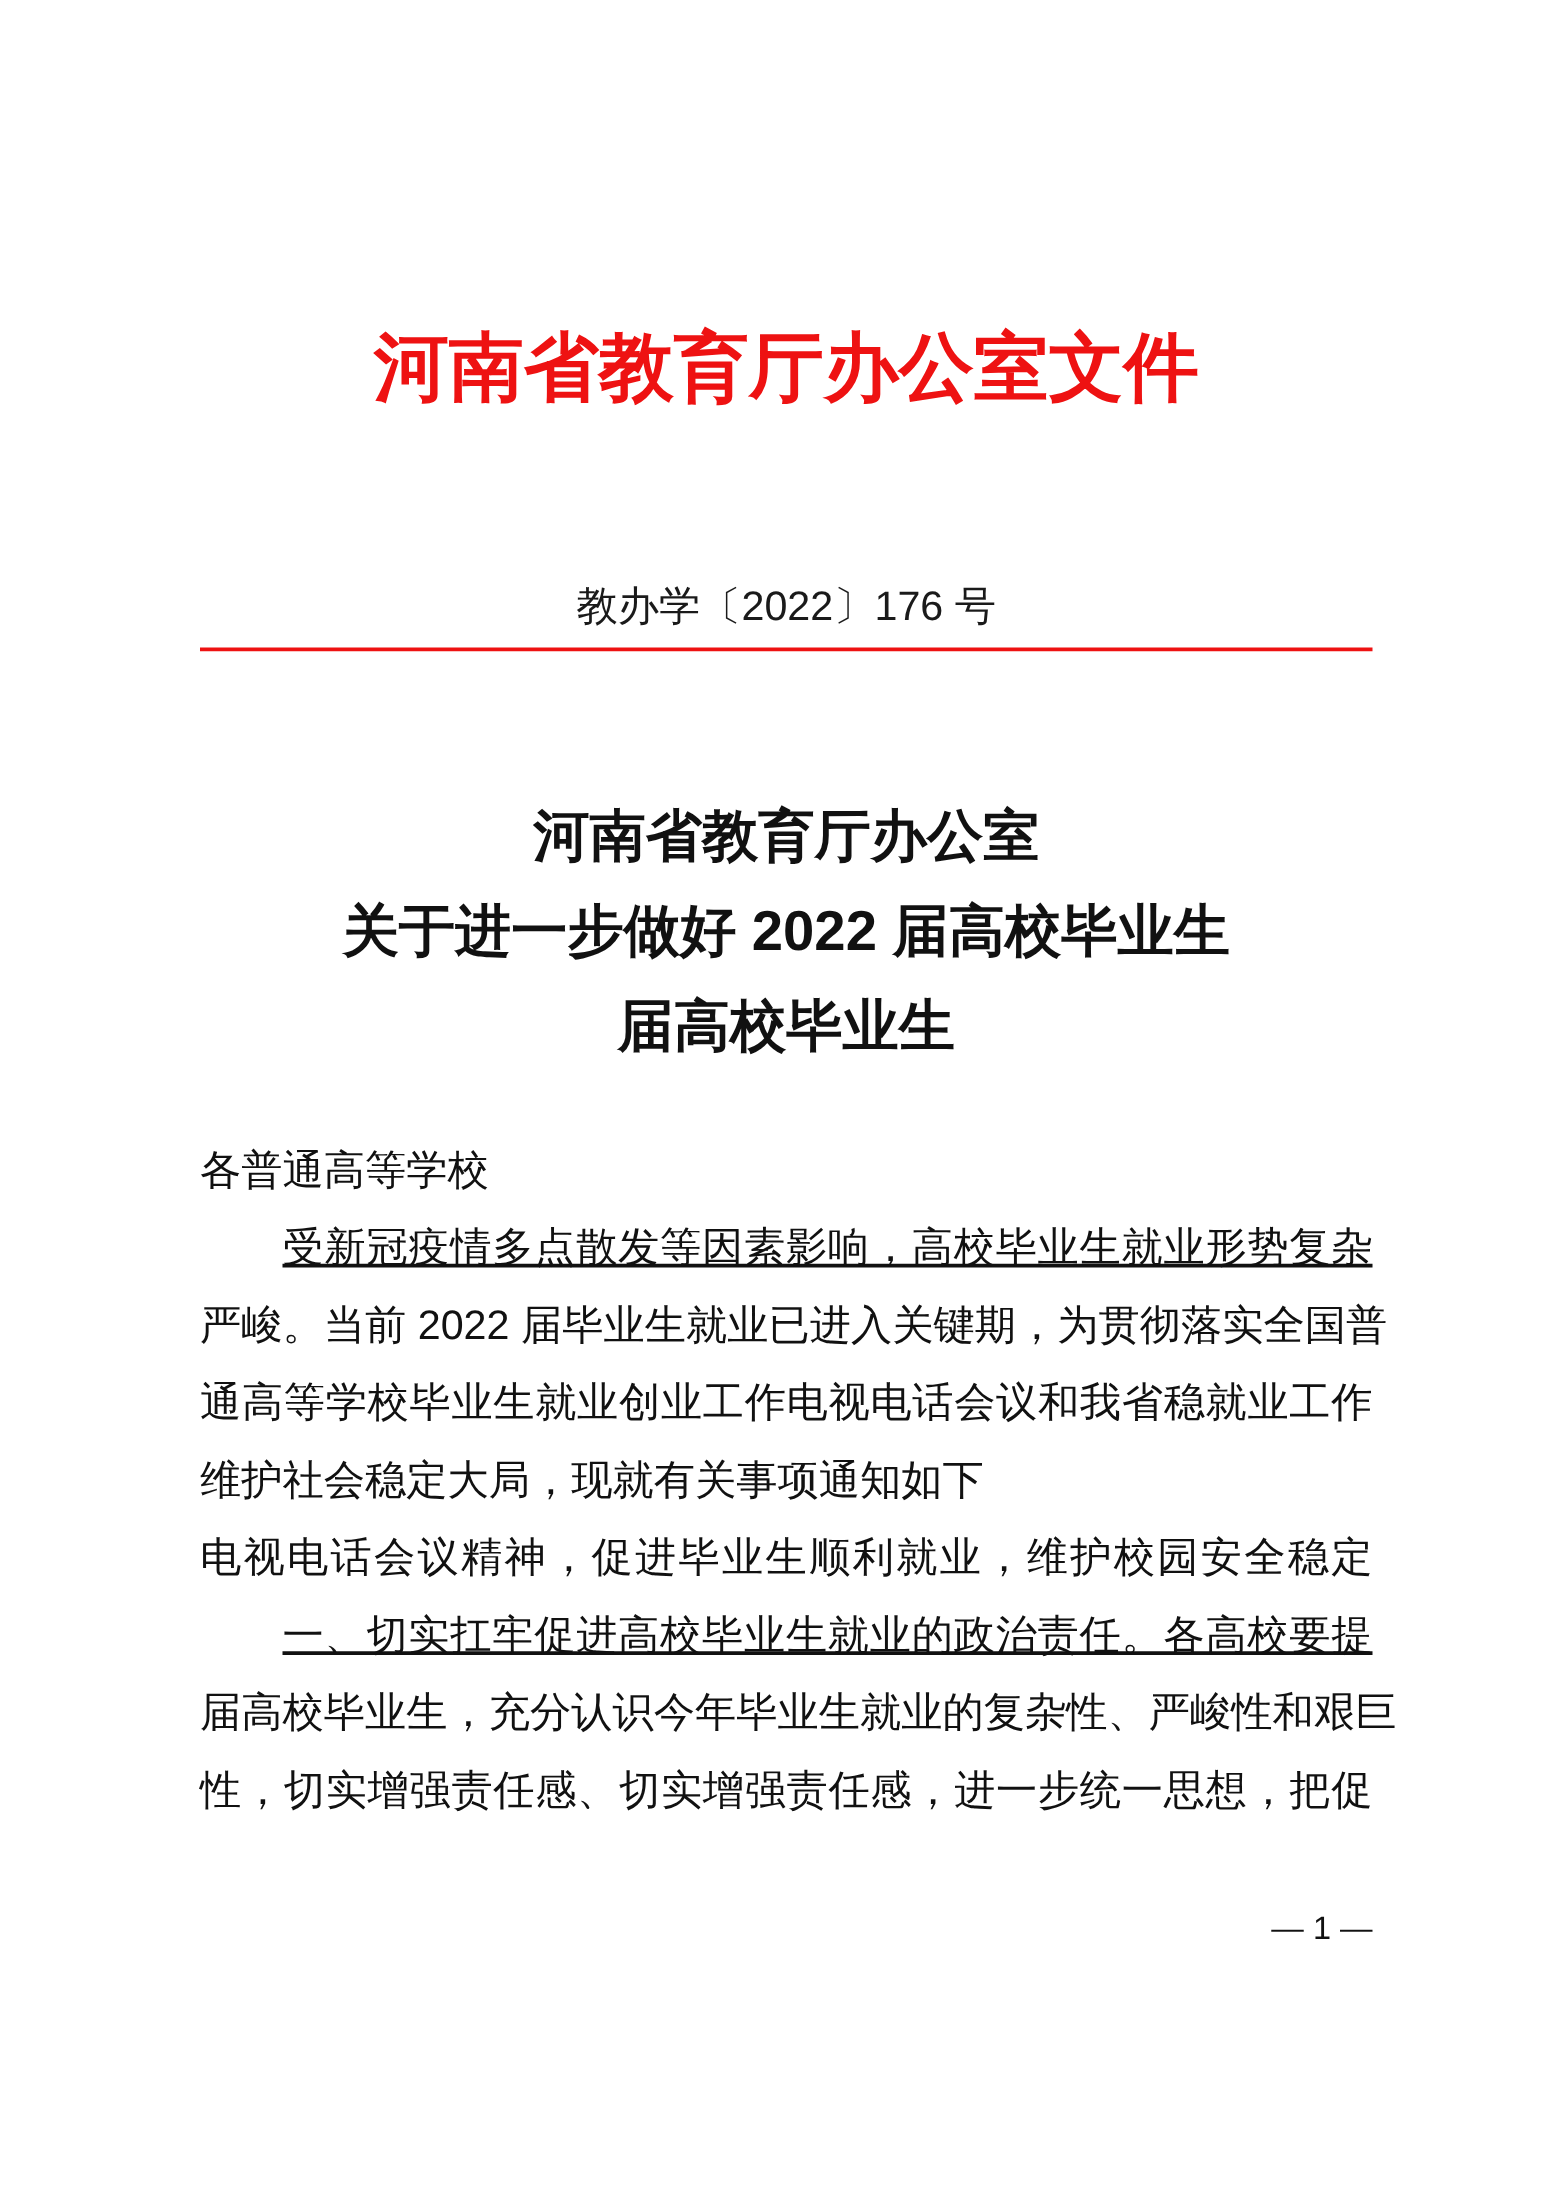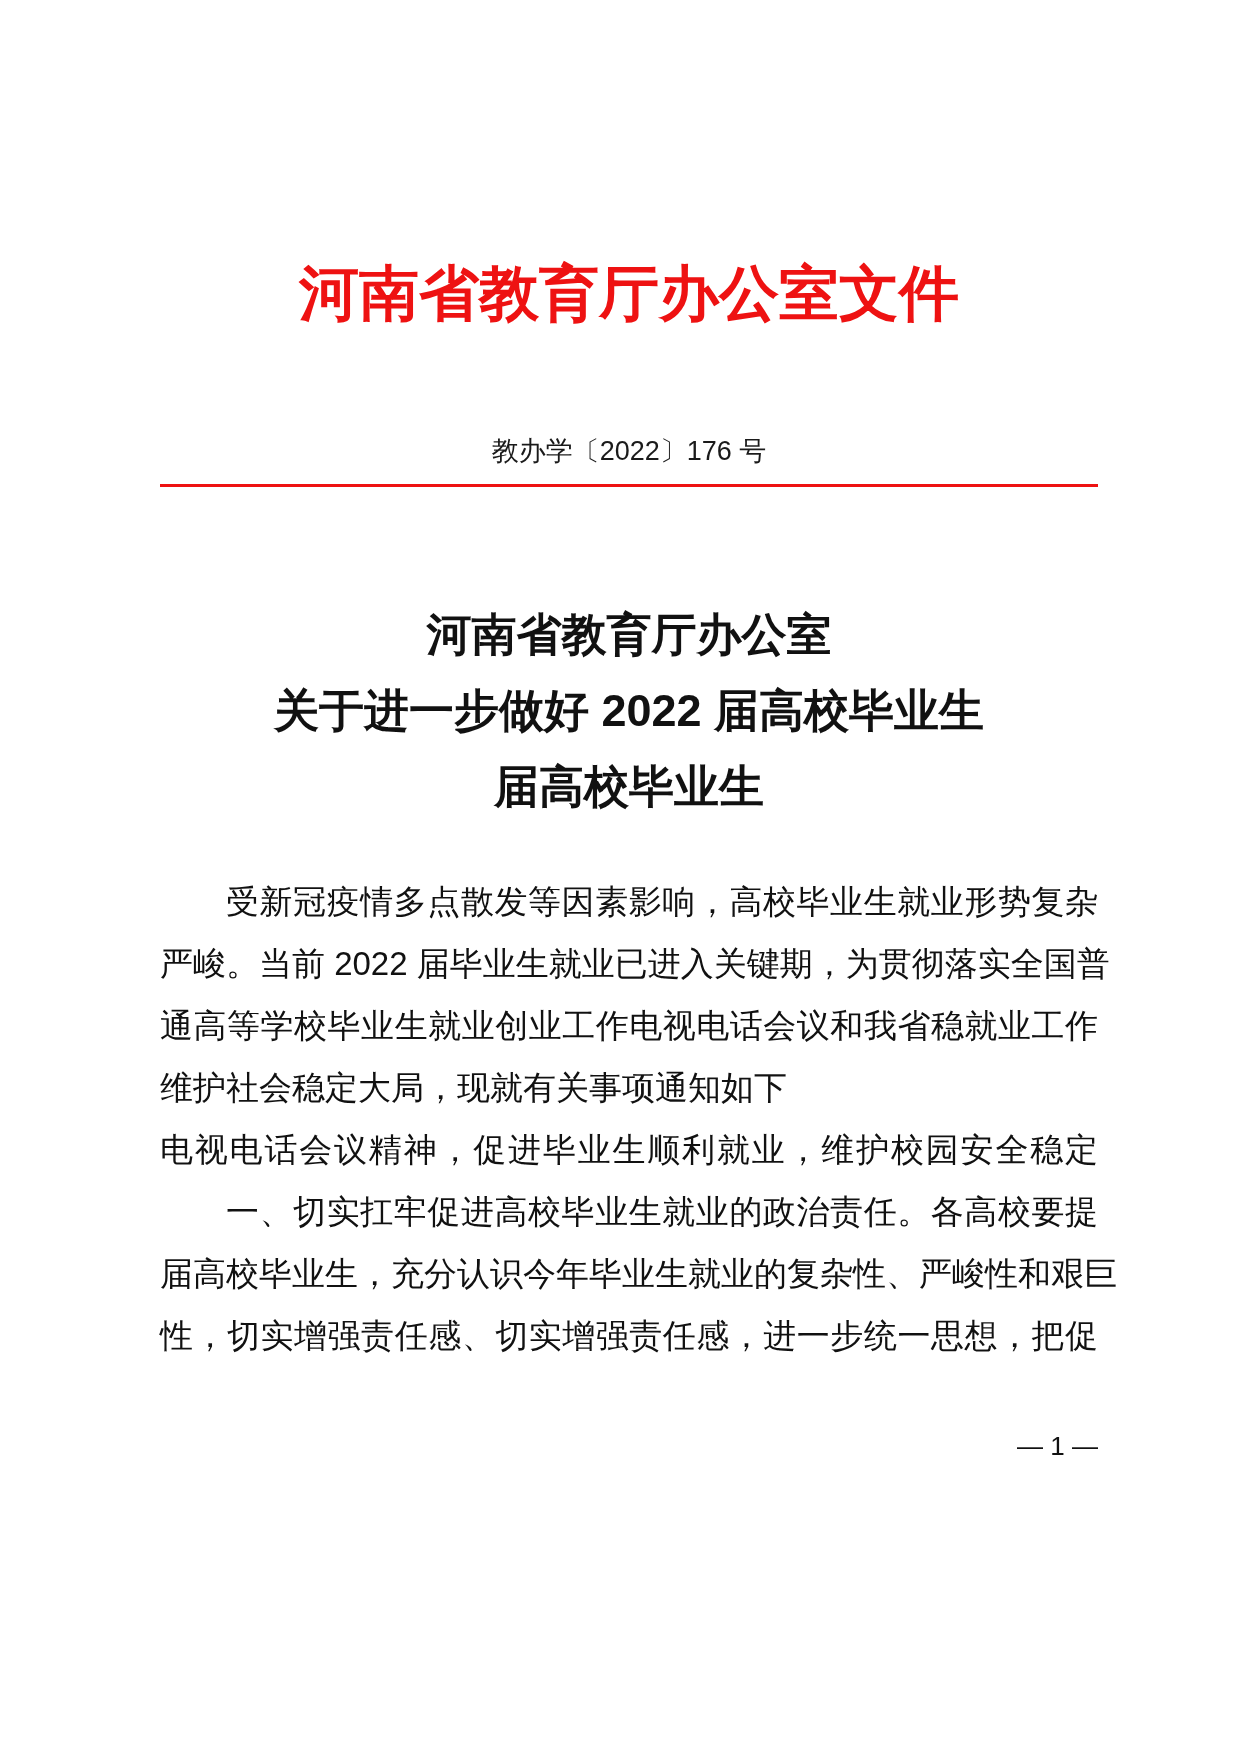--- a/index.html
+++ b/index.html
@@ -22,22 +22,22 @@
   .letterhead {
     margin-top: 242px;
     font-size: 60px;
     line-height: 104px;
     font-weight: bold;
     color: #ee1212;
     text-align: center;
     white-space: nowrap;
   }
   .doc-number {
-    margin-top: 84px;
-    font-size: 27px;
+    margin-top: 118px;
+    font-size: 33px;
     line-height: 42px;
     text-align: center;
     color: #1a1a1a;
     white-space: nowrap;
   }
   .red-divider {
     margin-top: 12px;
     height: 0;
     border: none;
     border-top: 3px solid #ee1212;
@@ -56,21 +56,21 @@
     margin-top: 46px;
     font-size: 33px;
     line-height: 62px;
     color: #111111;
   }
   .body-line {
     white-space: nowrap;
     text-align: justify;
   }
   .body-line.jl { text-align-last: justify; }
-  .body-line.indent { text-indent: 66px; }
+  .body-line.indent { text-indent: 66px; text-decoration: underline; }
   .page-num {
     margin-top: 64px;
     font-size: 26px;
     line-height: 30px;
     text-align: right;
     color: #111111;
     white-space: nowrap;
   }
 </style>
 </head>
@@ -84,20 +84,21 @@
 
   <hr class="red-divider">
 
   <div class="doc-title">
     <div class="t-line">河南省教育厅办公室</div>
     <div class="t-line">关于进一步做好 2022 届高校毕业生</div>
     <div class="t-line">届高校毕业生</div>
   </div>
 
   <div class="body-block">
+    <div class="body-line">各普通高等学校</div>
     <div class="body-line indent jl">受新冠疫情多点散发等因素影响，高校毕业生就业形势复杂</div>
     <div class="body-line jl">严峻。当前 2022 届毕业生就业已进入关键期，为贯彻落实全国普</div>
     <div class="body-line jl">通高等学校毕业生就业创业工作电视电话会议和我省稳就业工作</div>
     <div class="body-line">维护社会稳定大局，现就有关事项通知如下</div>
     <div class="body-line jl">电视电话会议精神，促进毕业生顺利就业，维护校园安全稳定</div>
     <div class="body-line indent jl">一、切实扛牢促进高校毕业生就业的政治责任。各高校要提</div>
     <div class="body-line jl">届高校毕业生，充分认识今年毕业生就业的复杂性、严峻性和艰巨</div>
     <div class="body-line jl">性，切实增强责任感、切实增强责任感，进一步统一思想，把促</div>
   </div>
 

